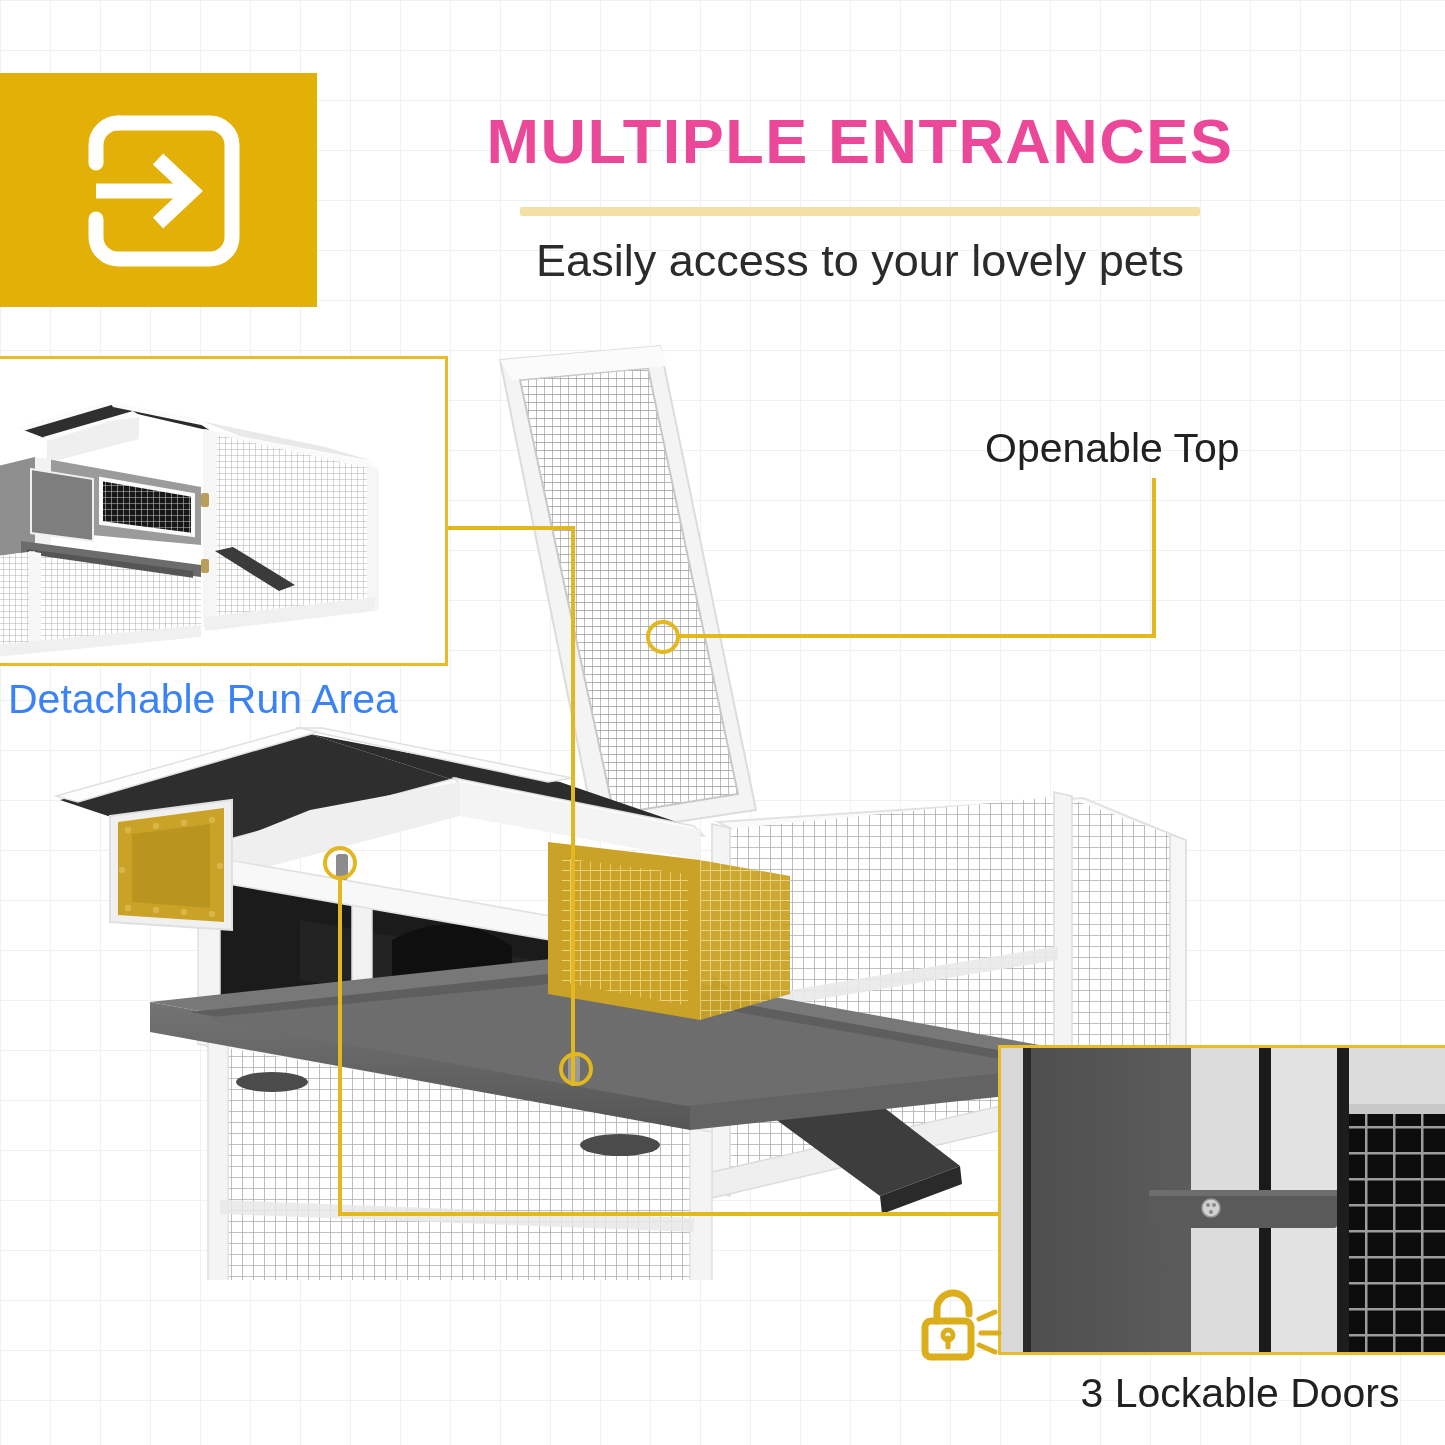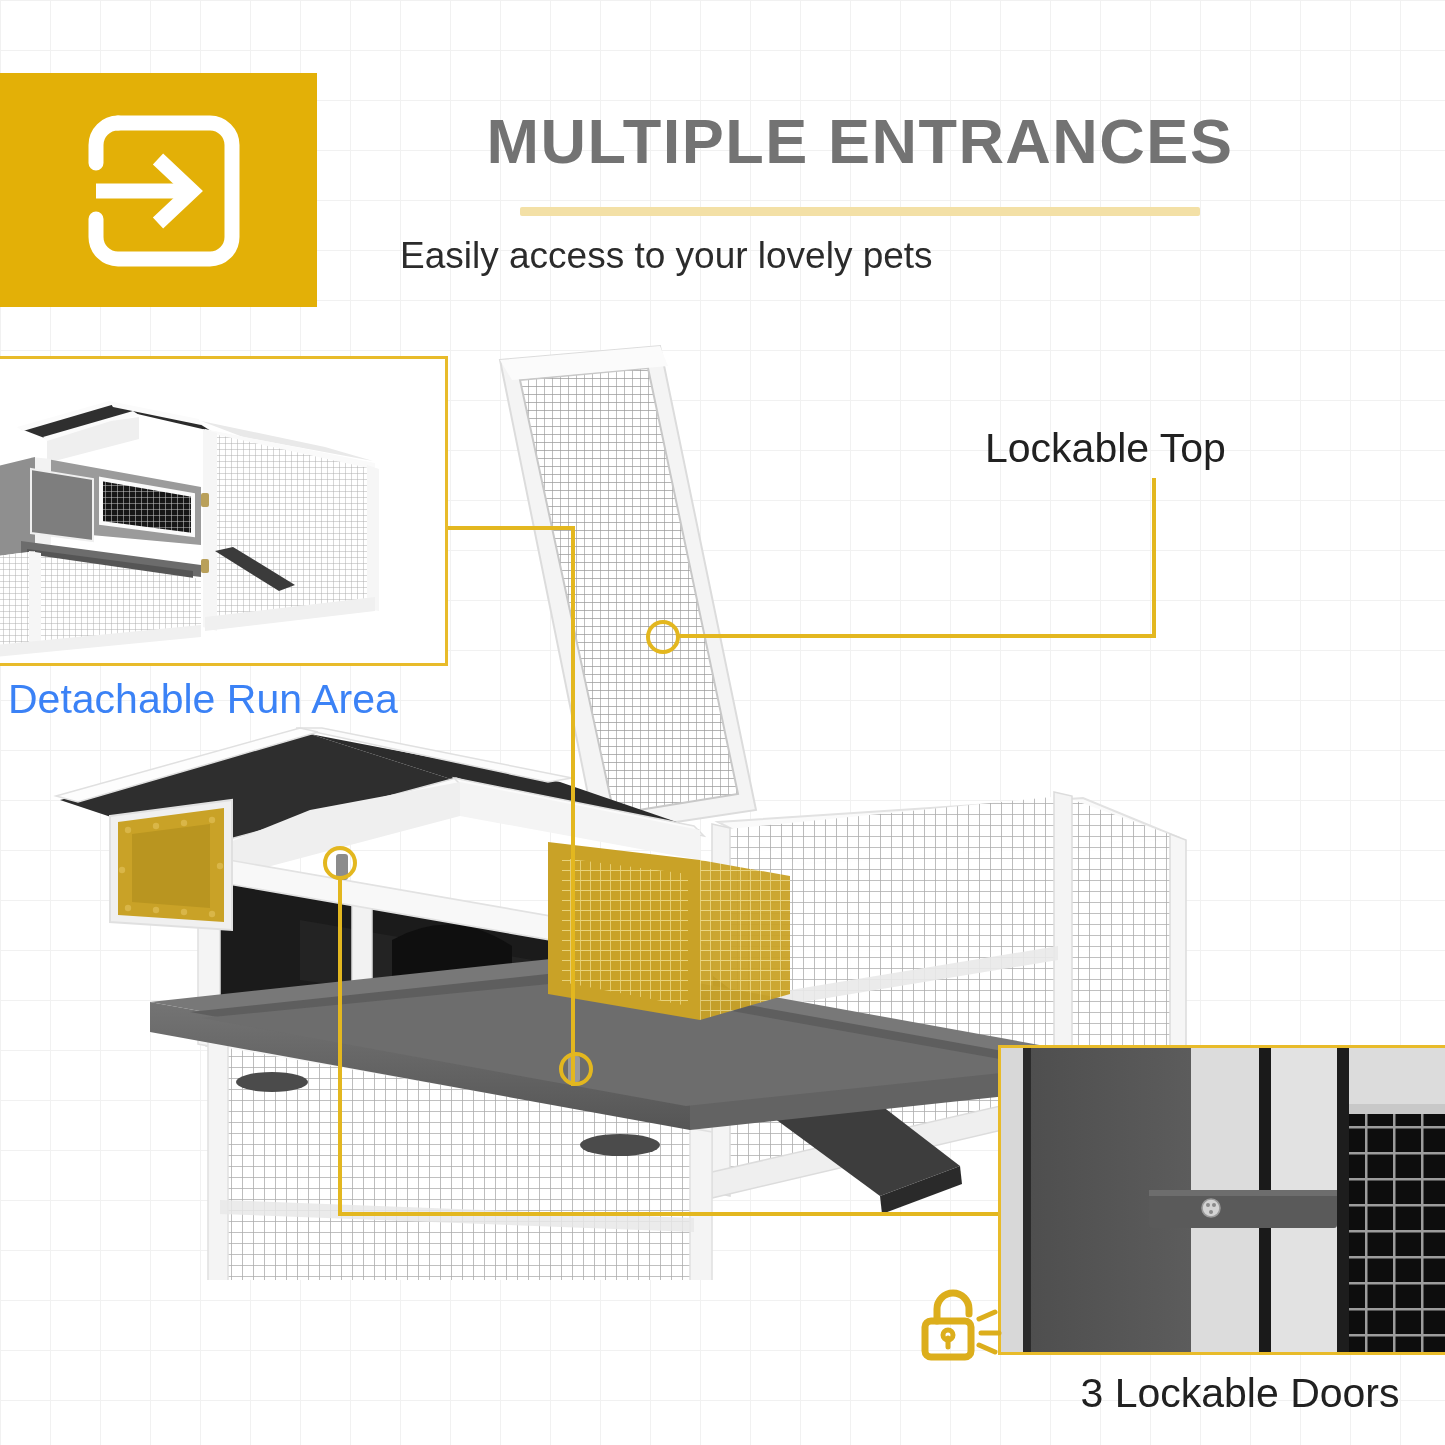--- a/index.html
+++ b/index.html
@@ -25,30 +25,30 @@
   #header-icon-tile{
     position:absolute; left:0; top:73px; width:317px; height:234px;
     background:#e3b007; z-index:4;
   }
   #enter-icon{ position:absolute; left:60px; top:38px; }
 
   #headline{
     position:absolute; left:400px; top:105px; width:920px;
     text-align:center;
     font-size:63px; font-weight:700; letter-spacing:1.5px;
-    color:#737373; font-family:"Liberation Sans", sans-serif;
+    color:#ec4899; font-family:"Liberation Sans", sans-serif;
     z-index:4; white-space:nowrap;
   }
   #headline-rule{
     position:absolute; left:520px; top:207px; width:680px; height:9px;
     background:#f3e0a6; border-radius:2px; z-index:4;
   }
   #subhead{
     position:absolute; left:400px; top:235px; width:920px;
-    text-align:left; font-size:37px; color:#2b2b2b; font-weight:400;
+    text-align:center; font-size:45px; color:#2b2b2b; font-weight:400;
     z-index:4; white-space:nowrap;
   }
 
   
   #inset-run{
     position:absolute; left:-60px; top:356px; width:508px; height:310px;
     border:3px solid #e8bb2a; background:#ffffff; z-index:5;
   }
   #inset-run-caption{
     position:absolute; left:8px; top:676px; width:470px;
@@ -244,21 +244,21 @@
 
   <g>
     <rect x="336" y="524" width="12" height="26" rx="3" fill="#8c8c8c"></rect>
     <rect x="568" y="726" width="12" height="26" rx="3" fill="#9a9a9a"></rect>
   </g>
 </svg>
 
 <div class="ring" style="left:646px; top:620px; width:34px; height:34px;"></div>
 <div class="lead" style="left:678px; top:634px; width:478px; height:4px;"></div>
 <div class="lead" style="left:1152px; top:478px; width:4px; height:160px;"></div>
-<div id="callout-openable-label">Lockable Top</div>
+<div id="callout-openable-label">Openable Top</div>
 
 <div class="lead" style="left:447px; top:526px; width:128px; height:4px;"></div>
 <div class="lead" style="left:571px; top:526px; width:4px; height:560px;"></div>
 
 <div class="ring" style="left:323px; top:846px; width:34px; height:34px;"></div>
 <div class="lead" style="left:338px; top:878px; width:4px; height:338px;"></div>
 <div class="lead" style="left:338px; top:1212px; width:672px; height:4px;"></div>
 
 <div class="ring" style="left:559px; top:1052px; width:34px; height:34px;"></div>
 

